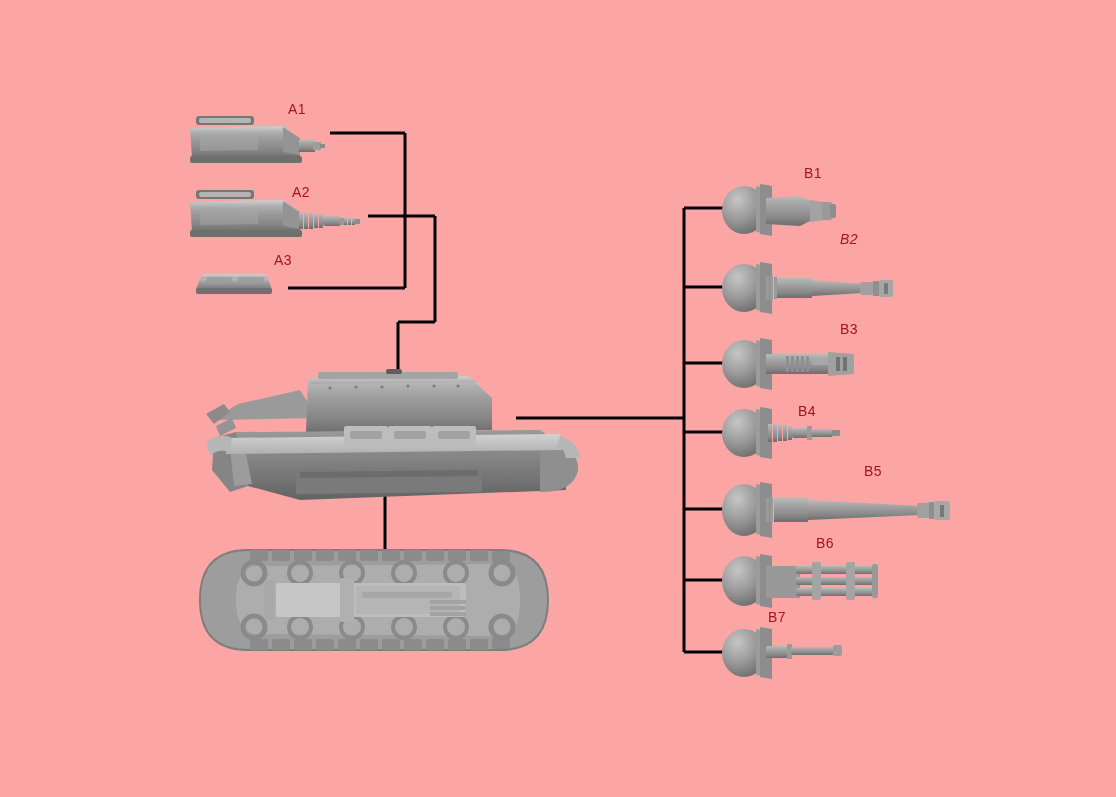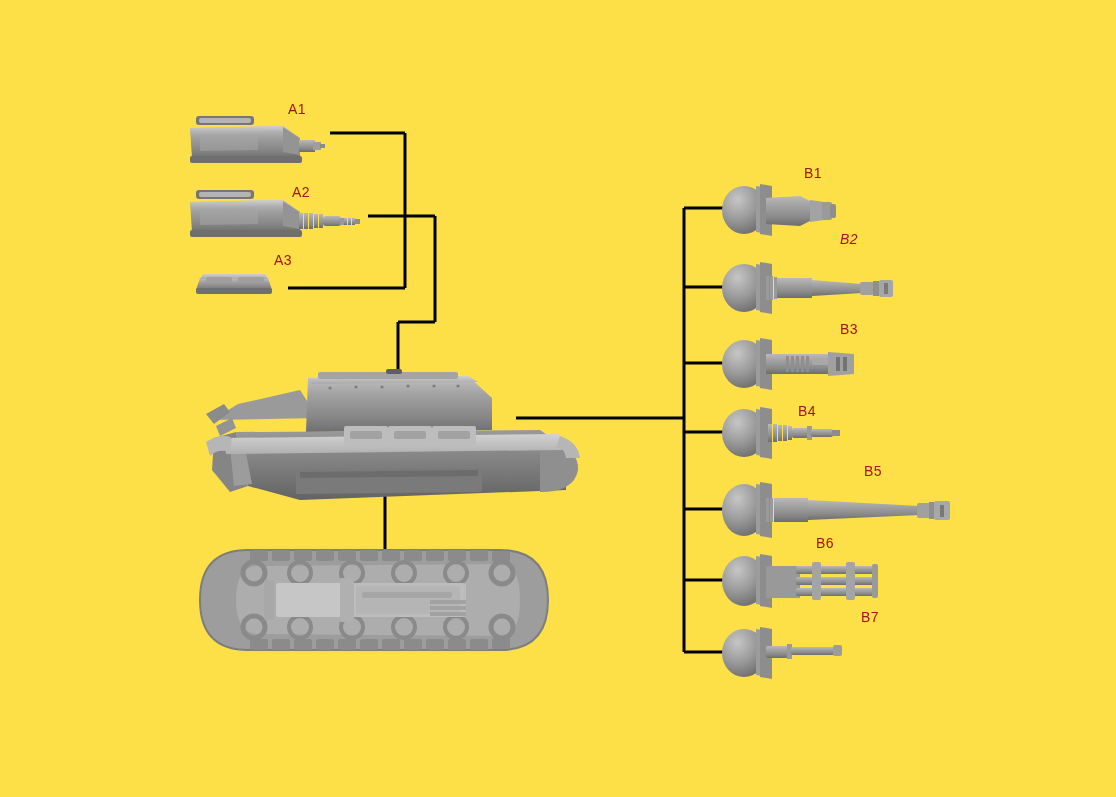--- a/index.html
+++ b/index.html
@@ -8,21 +8,21 @@
     padding: 0;
     background: #ffffff;
   }
   body {
     font-family: "Liberation Sans", sans-serif;
   }
   #canvas {
     position: relative;
     width: 1116px;
     height: 797px;
-    background: #fde047;
+    background: #fca5a5;
     overflow: hidden;
   }
   .layer {
     position: absolute;
     top: 0;
     left: 0;
     width: 1116px;
     height: 797px;
   }
   #connector-layer { z-index: 2; }
@@ -389,16 +389,16 @@
     <span class="part-label" style="left:288px; top:102px;">A1</span>
     <span class="part-label" style="left:292px; top:185px;">A2</span>
     <span class="part-label" style="left:274px; top:253px;">A3</span>
 
     <span class="part-label" style="left:804px; top:166px;">B1</span>
     <span class="part-label" style="left:840px; top:232px;font-style:italic;">B2</span>
     <span class="part-label" style="left:806px; top:322px;margin-left:34px;">B3</span>
     <span class="part-label" style="left:798px; top:395px;margin-top:9px;">B4</span>
     <span class="part-label" style="left:846px; top:464px;margin-left:18px;">B5</span>
     <span class="part-label" style="left:816px; top:536px;">B6</span>
-    <span class="part-label" style="left:861px; top:610px;">B7</span>
+    <span class="part-label" style="left:768px; top:610px;">B7</span>
   </div>
 
 </div>
 
 </body></html>

